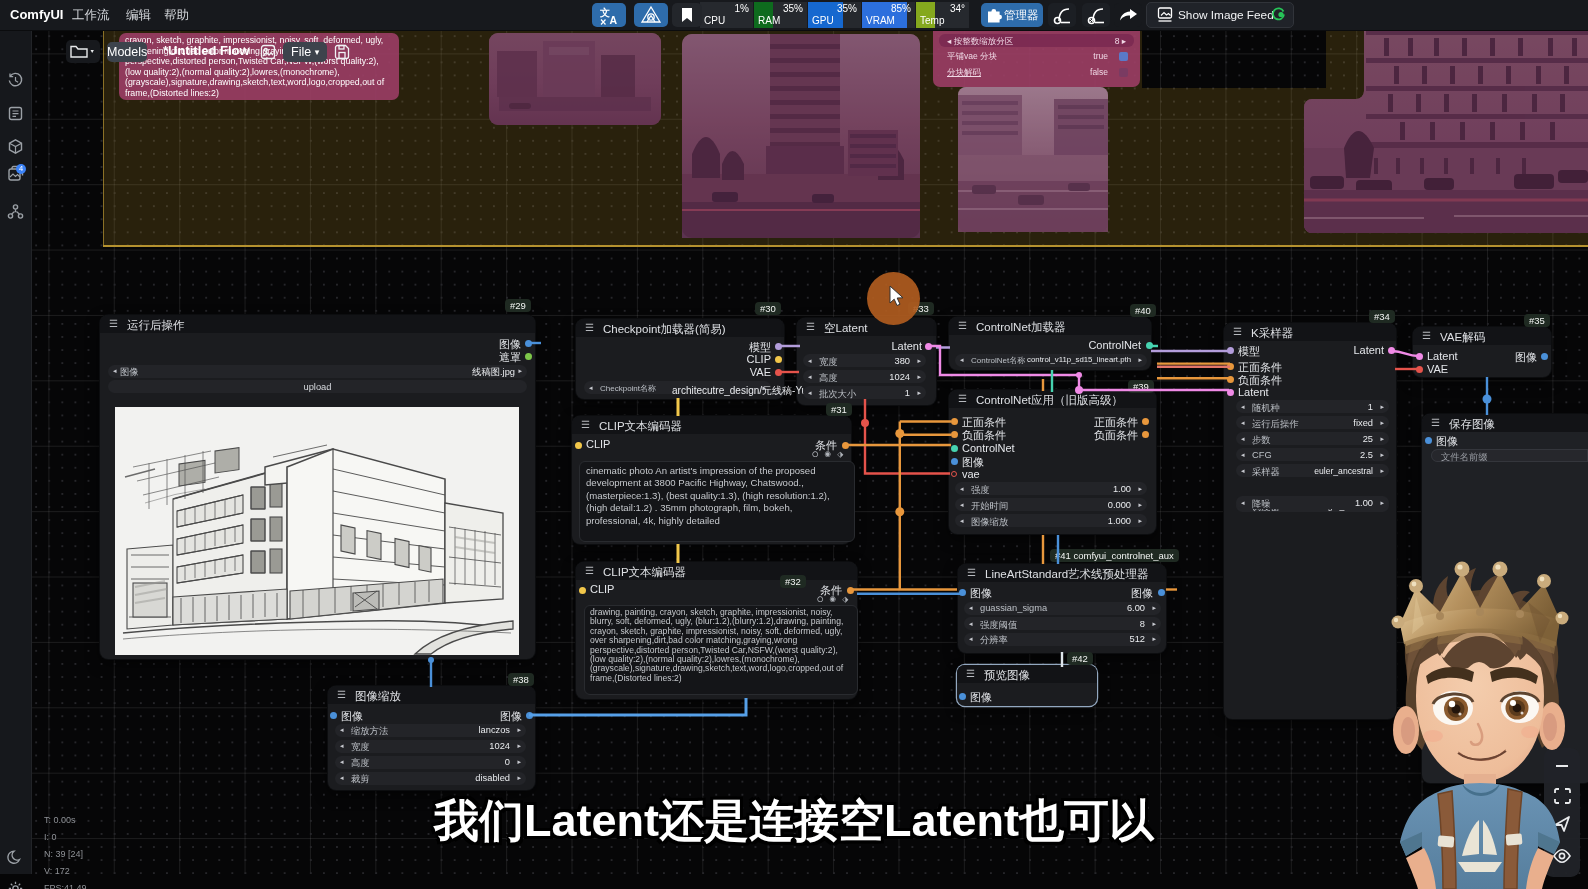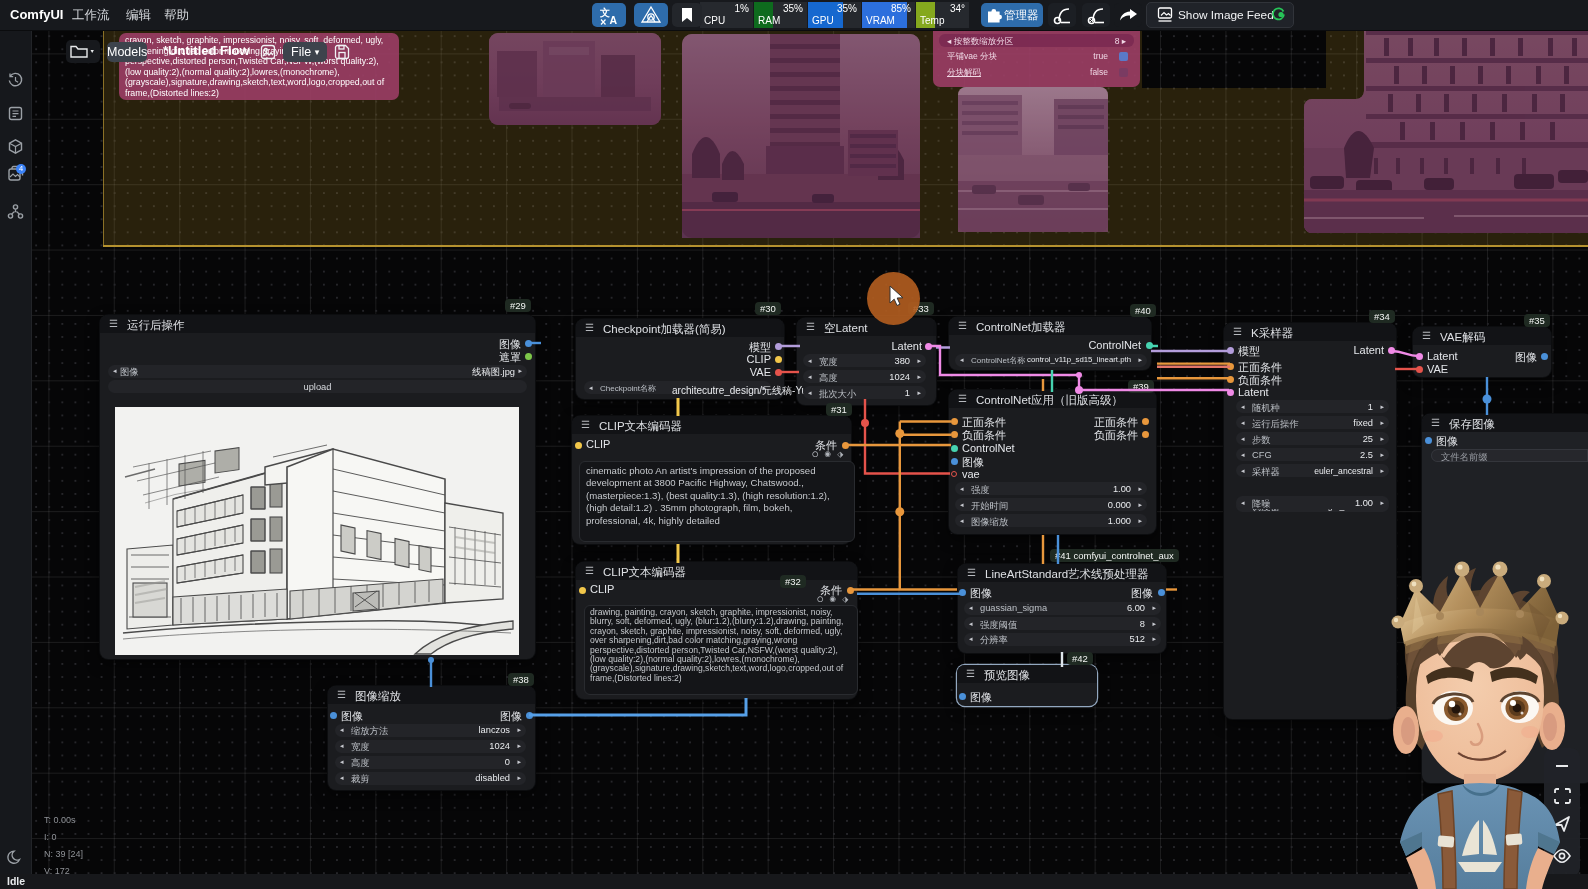--- a/index.html
+++ b/index.html
@@ -1013,16 +1013,14 @@
 <svg class="sic" style="top:819px;" viewBox="0 0 17 17">
         <path d="M12.5 10.5 A6 6 0 1 1 7 2.2 a5 5 0 0 0 5.5 8.3 Z" fill="none" stroke="#9ba0a6" stroke-width="1.4"></path>
       </svg>
 <svg class="sic" style="top:850px;" viewBox="0 0 17 17">
         <g fill="none" stroke="#9ba0a6" stroke-width="1.4">
           <circle cx="8.5" cy="8.5" r="2.6"></circle>
           <path d="M8.5 1.8 v2.2 M8.5 13 v2.2 M1.8 8.5 h2.2 M13 8.5 h2.2 M3.8 3.8 l1.6 1.6 M11.6 11.6 l1.6 1.6 M13.2 3.8 l-1.6 1.6 M5.4 11.6 l-1.6 1.6" stroke-width="1.3"></path>
         </g>
       </svg>
 </div>
-<div id="statusbar">
-      <span>Idle</span>
-    </div>
 <div id="stats">T: 0.00s<br>I: 0<br>N: 39 [24]<br>V: 172<br>FPS:41.49</div>
+<div id="subtitle">我们Latent还是连接空Latent也可以</div>
 </div>
 </body></html>

